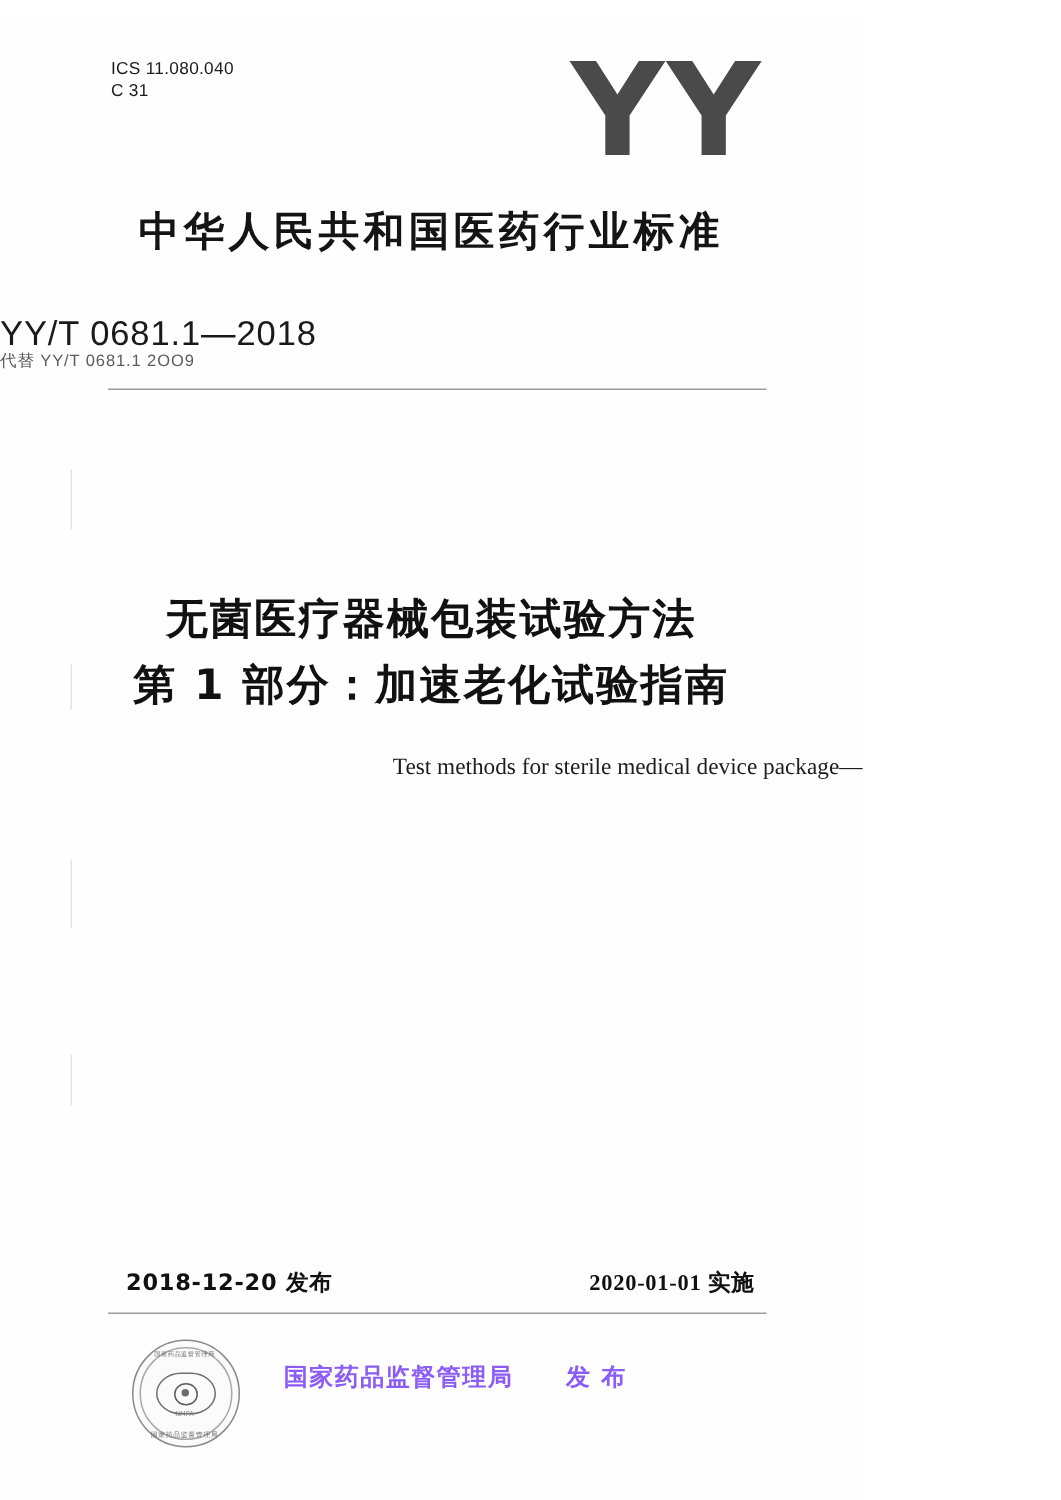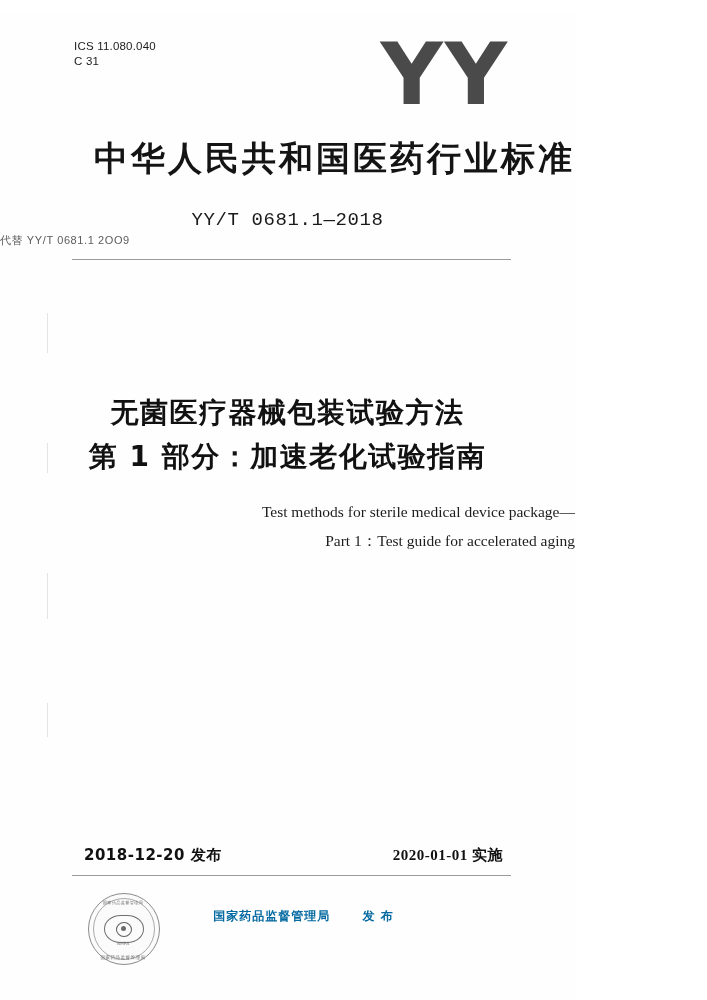--- a/index.html
+++ b/index.html
@@ -47,37 +47,36 @@
     letter-spacing: 2px;
     color: #4a4a4a;
     font-family: "DejaVu Sans", sans-serif;
     line-height: 1;
   }
 
   .cn-title {
     position: absolute;
     left: 0; right: 0;
     top: 123px;
-    text-align: right;
-    font-size: 34px;
+    text-align: center;
+    font-size: 27px;
     font-weight: bold;
     letter-spacing: 3px;
     color: #141414;
     font-family: "DejaVu Sans", sans-serif;
   }
 
   .std-no {
     position: absolute;
     left: 0; right: 0;
     top: 196px;
-    text-align: center;
-    font-size: 19px;
+    font-size: 23px;
     letter-spacing: 0.6px;
     color: #1a1a1a;
-    font-family: Liberation Mono, monospace;
+    font-family: Liberation Sans, sans-serif;
   }
   .std-replace {
     position: absolute;
     left: 0; right: 0;
     top: 220px;
     font-size: 11px;
     letter-spacing: 0.6px;
     color: #5c5c5c;
     font-family: "Liberation Sans", sans-serif;
   }
@@ -143,24 +142,24 @@
     letter-spacing: 0.5px;
     color: #111;
     font-family: Liberation Serif, serif;
   }
 
   .issuer {
     position: absolute;
     left: 0; right: 0;
     top: 895px;
     text-align: center;
-    font-size: 12px;
+    font-size: 16px;
     font-weight: bold;
     letter-spacing: 1px;
-    color: #0369a1;
+    color: #8b5cf6;
     font-family: "DejaVu Sans", sans-serif;
     padding-left: 32px;
   }
   .issuer .sp { display: inline-block; width: 22px; }
 
   
   .emblem {
     position: absolute;
     left: 88px;
     top: 880px;
@@ -259,21 +258,20 @@
 
   <div class="rule-top"></div>
 
   <div class="title-main">
     <div>无菌医疗器械包装试验方法</div>
     <div>第 1 部分：加速老化试验指南</div>
   </div>
 
   <div class="title-en">
     <div>Test methods for sterile medical device package—</div>
-    <div>Part 1：Test guide for accelerated aging</div>
   </div>
 
   <div class="rule-bottom"></div>
 
   <div class="date-left">2018-12-20 发布</div>
   <div class="date-right">2020-01-01 实施</div>
 
   <div class="emblem">
     <div class="ring"></div>
     <div class="ring2"></div>

